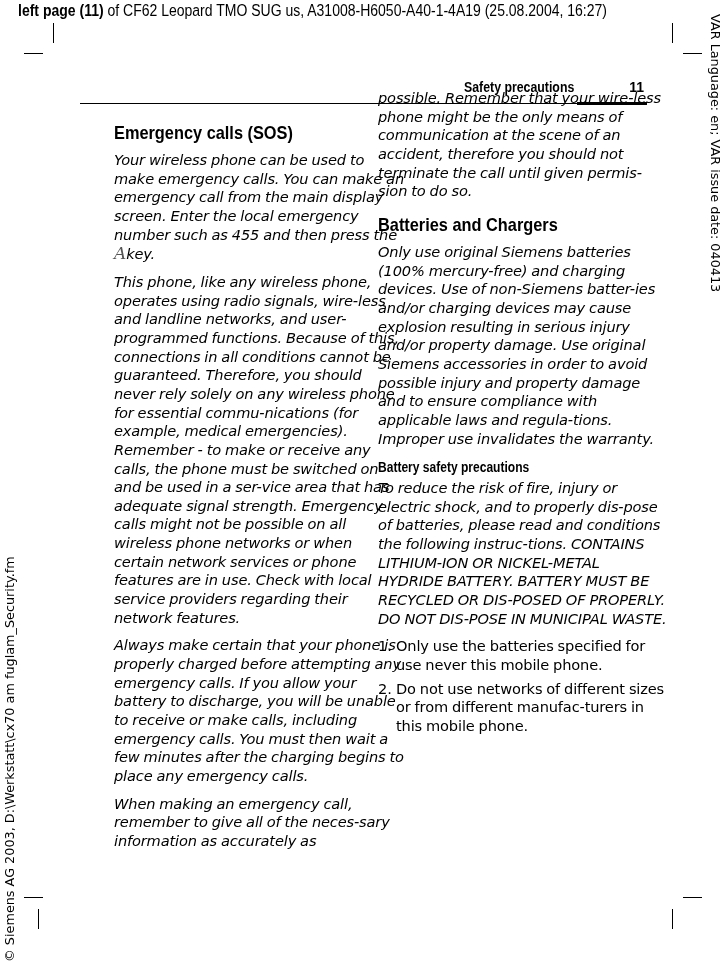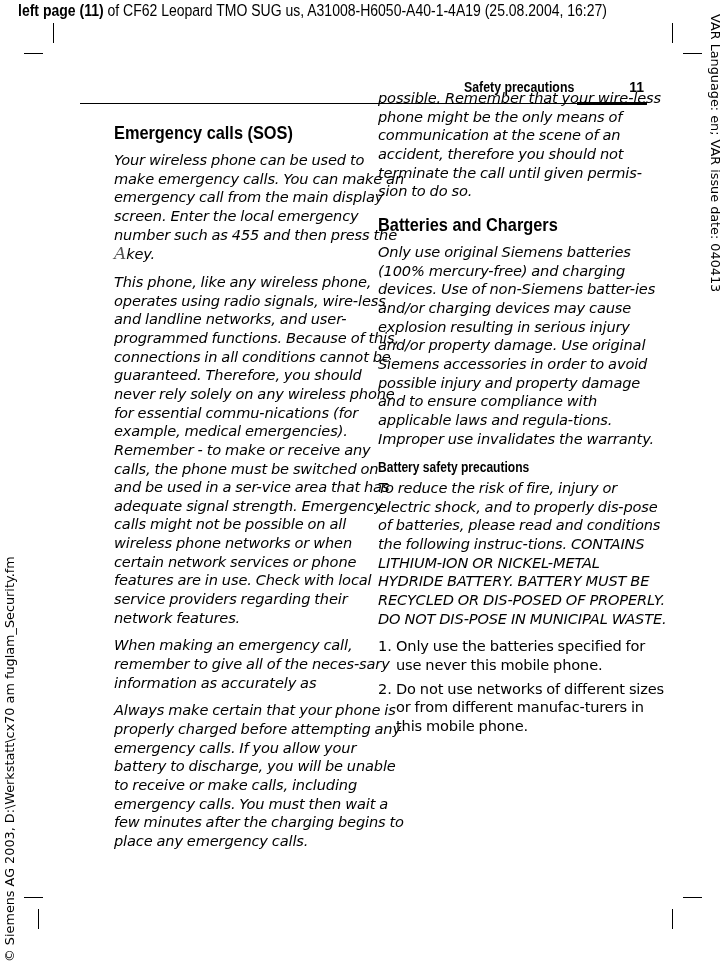--- a/index.html
+++ b/index.html
@@ -80,22 +80,22 @@
   <span class="title">Safety precautions</span>
   <span class="pno">11</span>
 </div>
 <div class="rule-thin"></div>
 <div class="rule-thick"></div>
 
 <div class="col left">
   <h2>Emergency calls (SOS)</h2>
   <p><span>Your wireless phone can be used to make emergency calls. You can make an emergency call from the main display screen. Enter the local emergency number such as 455 and then press the </span><span class="keyglyph">A</span><span>key.</span></p>
   <p>This phone, like any wireless phone, operates using radio signals, wire-less and landline networks, and user-programmed functions. Because of this, connections in all conditions cannot be guaranteed. Therefore, you should never rely solely on any wireless phone for essential commu-nications (for example, medical emergencies). Remember - to make or receive any calls, the phone must be switched on and be used in a ser-vice area that has adequate signal strength. Emergency calls might not be possible on all wireless phone networks or when certain network services or phone features are in use. Check with local service providers regarding their network features.</p>
+  <p>Always make certain that your phone is properly charged before attempting any emergency calls. If you allow your battery to discharge, you will be unable to receive or make calls, including emergency calls. You must then wait a few minutes after the charging begins to place any emergency calls.</p>
   <p>When making an emergency call, remember to give all of the neces-sary information as accurately as</p>
-  <p>Always make certain that your phone is properly charged before attempting any emergency calls. If you allow your battery to discharge, you will be unable to receive or make calls, including emergency calls. You must then wait a few minutes after the charging begins to place any emergency calls.</p>
 </div>
 
 <div class="col right">
   <p style="margin-bottom:12px;">possible. Remember that your wire-less phone might be the only means of communication at the scene of an accident, therefore you should not terminate the call until given permis-sion to do so.</p>
   <h2>Batteries and Chargers</h2>
   <p>Only use original Siemens batteries (100% mercury-free) and charging devices. Use of non-Siemens batter-ies and/or charging devices may cause explosion resulting in serious injury and/or property damage. Use original Siemens accessories in order to avoid possible injury and property damage and to ensure compliance with applicable laws and regula-tions. Improper use invalidates the warranty.</p>
   <h3>Battery safety precautions</h3>
   <p>To reduce the risk of fire, injury or electric shock, and to properly dis-pose of batteries, please read and conditions the following instruc-tions. CONTAINS LITHIUM-ION OR NICKEL-METAL HYDRIDE BATTERY. BATTERY MUST BE RECYCLED OR DIS-POSED OF PROPERLY. DO NOT DIS-POSE IN MUNICIPAL WASTE.</p>
   <ol>
     <li><span class="num">1.</span><span>Only use the batteries specified for use never this mobile phone.</span></li>

